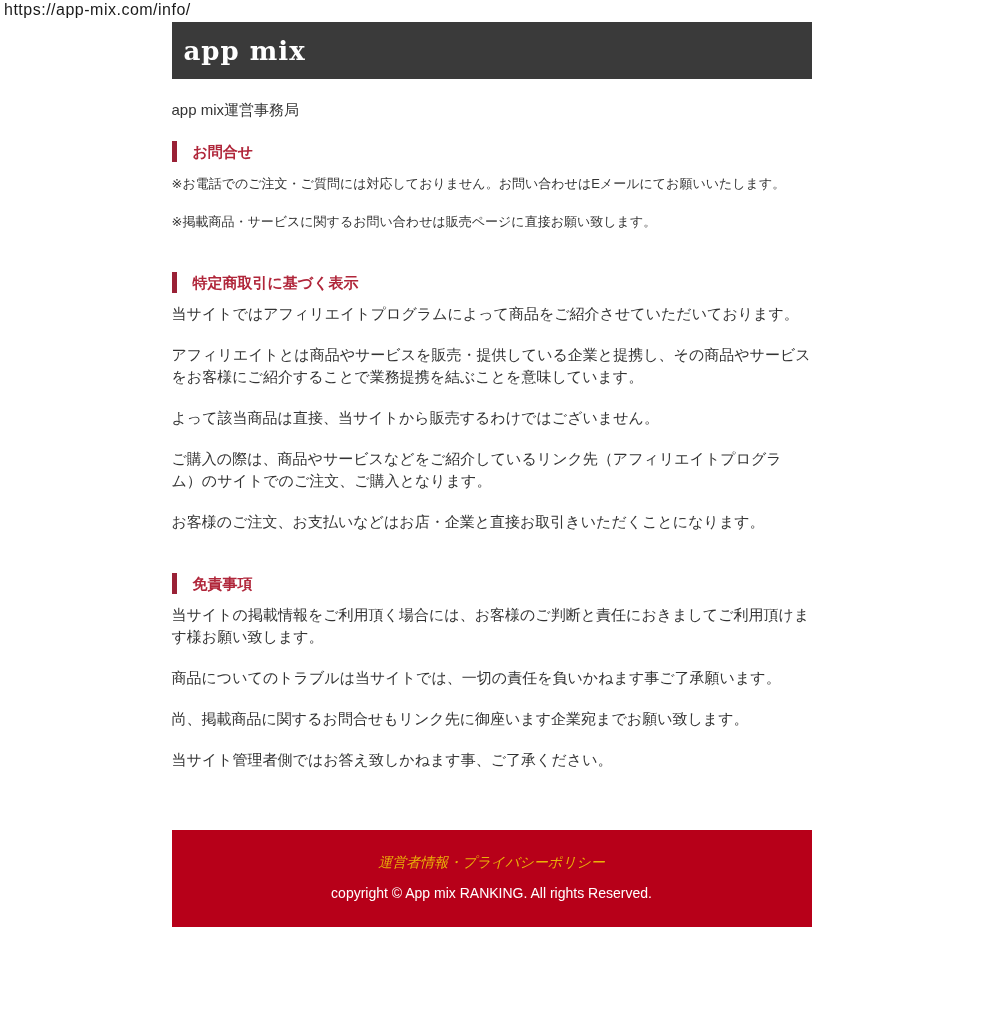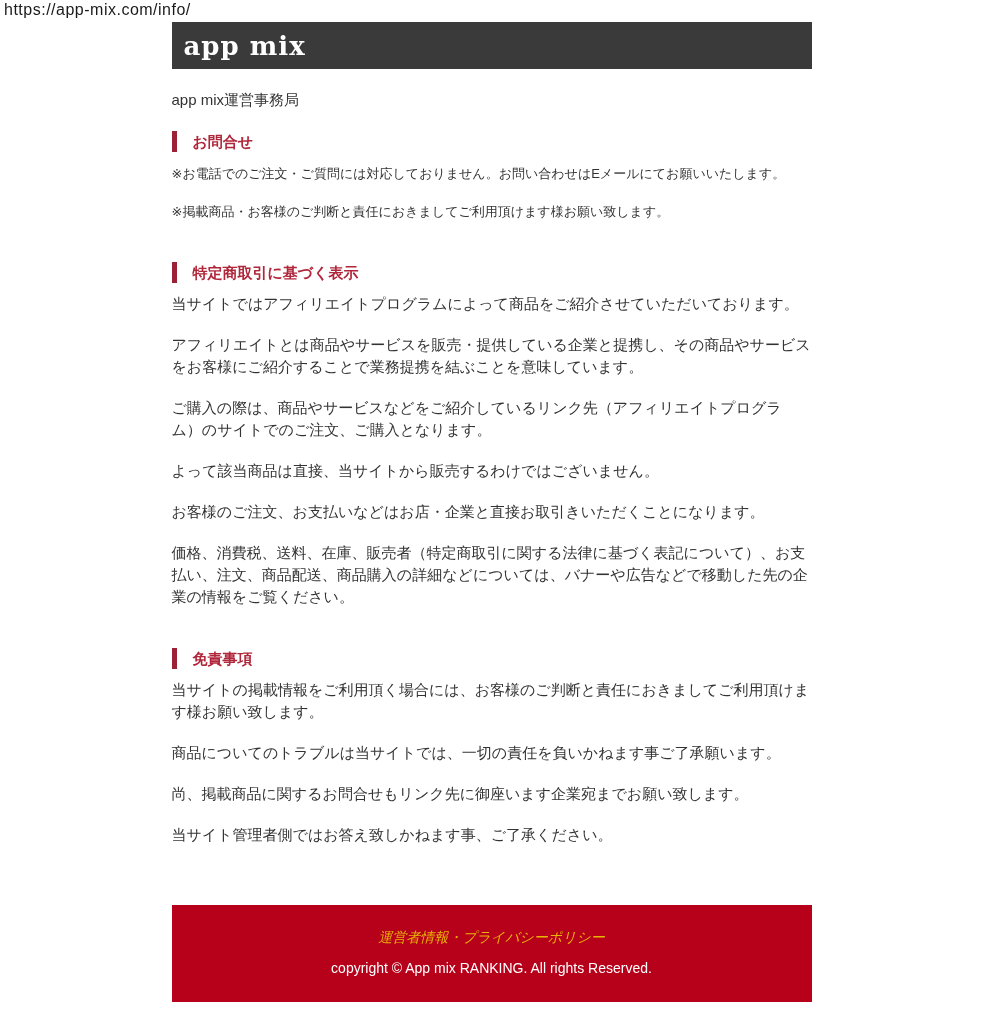--- a/index.html
+++ b/index.html
@@ -20,21 +20,21 @@
     color: #1a1a1a;
     margin: 2px 0 0 4px;
     letter-spacing: 0.5px;
   }
   .container {
     width: 640px;
     margin: 4px auto 0 auto;
   }
   .site-header {
     background: #3a3a3a;
-    height: 47px;
+    height: 57px;
     display: flex;
     align-items: center;
     padding-left: 12px;
   }
   .logo {
     font-family: "DejaVu Serif", "Liberation Serif", serif;
     font-weight: bold;
     font-size: 26px;
     color: #ffffff;
     letter-spacing: 1px;
@@ -99,35 +99,34 @@
 
   <main>
 
     <p class="operator">app mix運営事務局</p>
 
     <h2 class="sec-heading first">お問合せ</h2>
 
 
     <p class="note">※お電話でのご注文・ご質問には対応しておりません。お問い合わせはEメールにてお願いいたします。</p>
 
-    <p class="note">※掲載商品・お客様のご判断と責任におきましてご利用頂けます様お願い致します。</p>
+    <p class="note">※掲載商品・サービスに関するお問い合わせは販売ページに直接お願い致します。</p>
 
     <h2 class="sec-heading">特定商取引に基づく表示</h2>
 
     <p>当サイトではアフィリエイトプログラムによって商品をご紹介させていただいております。</p>
 
     <p>アフィリエイトとは商品やサービスを販売・提供している企業と提携し、その商品やサービスをお客様にご紹介することで業務提携を結ぶことを意味しています。</p>
 
+    <p>よって該当商品は直接、当サイトから販売するわけではございません。</p>
+
     <p>ご購入の際は、商品やサービスなどをご紹介しているリンク先（アフィリエイトプログラム）のサイトでのご注文、ご購入となります。</p>
-
-    <p>よって該当商品は直接、当サイトから販売するわけではございません。</p>
 
     <p>お客様のご注文、お支払いなどはお店・企業と直接お取引きいただくことになります。</p>
 
-    <p>価格、消費税、送料、在庫、販売者（特定商取引に関する法律に基づく表記について）、お支払い、注文、商品配送、商品購入の詳細などについては、バナーや広告などで移動した先の企業の情報をご覧ください。</p>
 
     <h2 class="sec-heading">免責事項</h2>
 
     <p>当サイトの掲載情報をご利用頂く場合には、お客様のご判断と責任におきましてご利用頂けます様お願い致します。</p>
 
     <p>商品についてのトラブルは当サイトでは、一切の責任を負いかねます事ご了承願います。</p>
 
     <p>尚、掲載商品に関するお問合せもリンク先に御座います企業宛までお願い致します。</p>
 
     <p>当サイト管理者側ではお答え致しかねます事、ご了承ください。</p>

